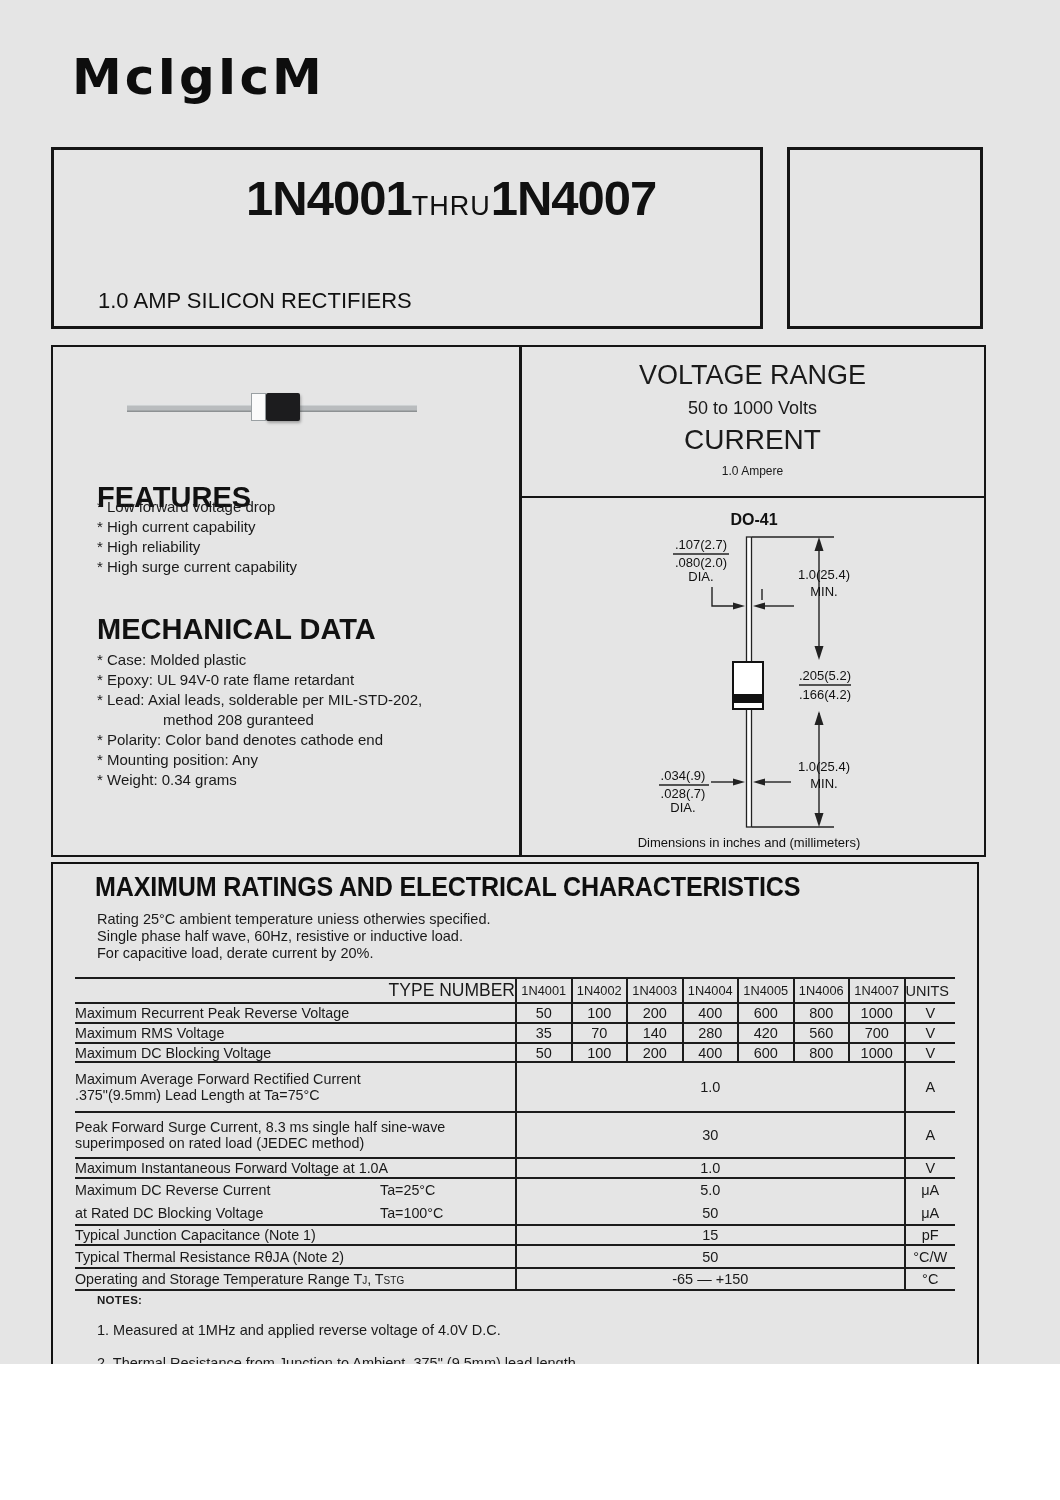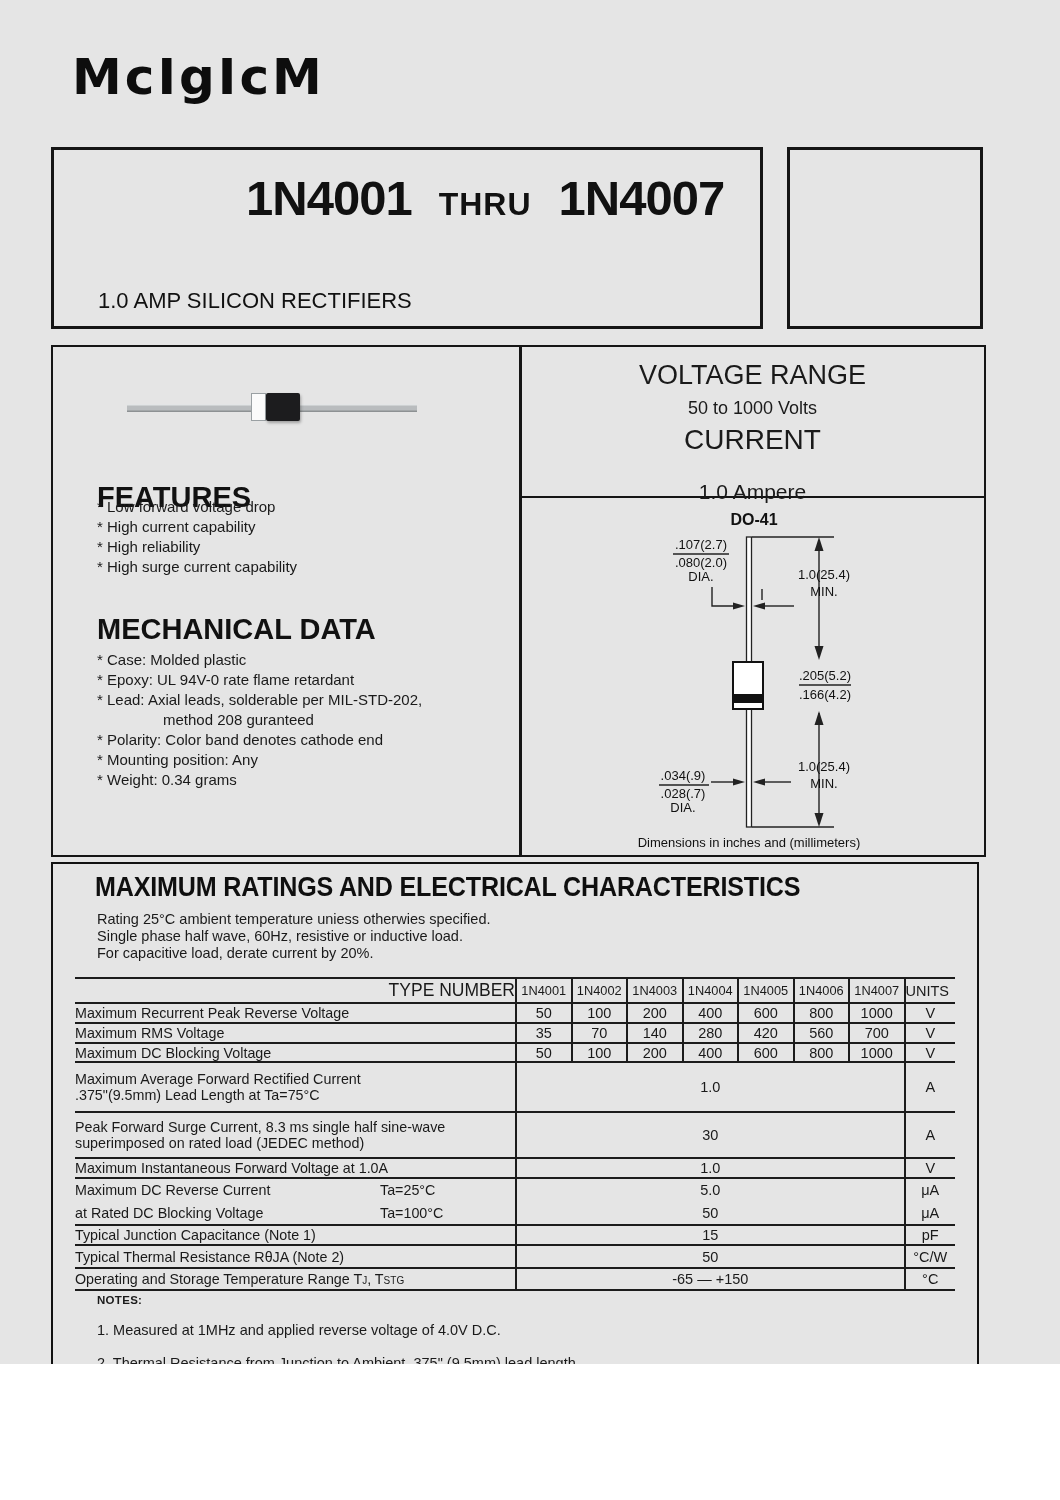--- a/index.html
+++ b/index.html
@@ -8,33 +8,33 @@
   .abs{position:absolute;}
 
   
   .logo{left:72px;top:48px;font-family:"DejaVu Sans",sans-serif;font-weight:bold;
         font-size:50px;letter-spacing:3px;color:#0d0d0d;}
 
   
   .title-box{left:51px;top:147px;width:706px;height:176px;border:3px solid #151515;}
   .title-line{left:192px;top:20px;display:flex;align-items:baseline;white-space:nowrap;}
   .t-big{font-size:49px;font-weight:bold;letter-spacing:-1px;color:#111;}
-  .t-thru{font-size:32px;font-weight:bold;margin:0 27px;letter-spacing:1px;color:#111;}
+  .t-thru{font-size:27px;font-weight:normal;margin:0 0;letter-spacing:1px;color:#111;}
   .subtitle{left:44px;top:138px;font-size:22px;color:#111;}
 
   .mini-box{left:787px;top:147px;width:190px;height:176px;border:3px solid #151515;}
 
   
   .main-box{left:51px;top:345px;width:931px;height:508px;border:2.5px solid #151515;}
   .v-divider{left:466px;top:0;width:2.5px;height:100%;background:#151515;}
   .vr-panel{left:468.5px;top:0;width:462px;height:149px;border-bottom:2.5px solid #151515;text-align:center;}
   .vr-title{margin-top:13px;font-size:27px;}
   .vr-volts{margin-top:7px;font-size:18px;}
   .vr-current{margin-top:5px;font-size:28px;}
-  .vr-amp{margin-top:24px;font-size:21px;}
+  .vr-amp{margin-top:8px;font-size:12px;}
 
   
   .d-lead{left:74px;top:57px;width:290px;height:8px;background:#b9bcbe;
           box-shadow:inset 0 1.5px 0 #e3e5e6, inset 0 -1.5px 0 #8d9193;}
   .d-band{left:198px;top:46px;width:15px;height:28px;background:#fbfbfb;border:1px solid #9aa0a3;box-sizing:border-box;}
   .d-body{left:213px;top:46px;width:34px;height:28px;background:#1c1c1e;border-radius:2px;
           box-shadow:1px 2px 3px rgba(0,0,0,.3);}
 
   .features-h,.mech-h{left:44px;font-size:29px;font-weight:bold;color:#111;}
   .features-h{top:106px;margin-top:28px;}

